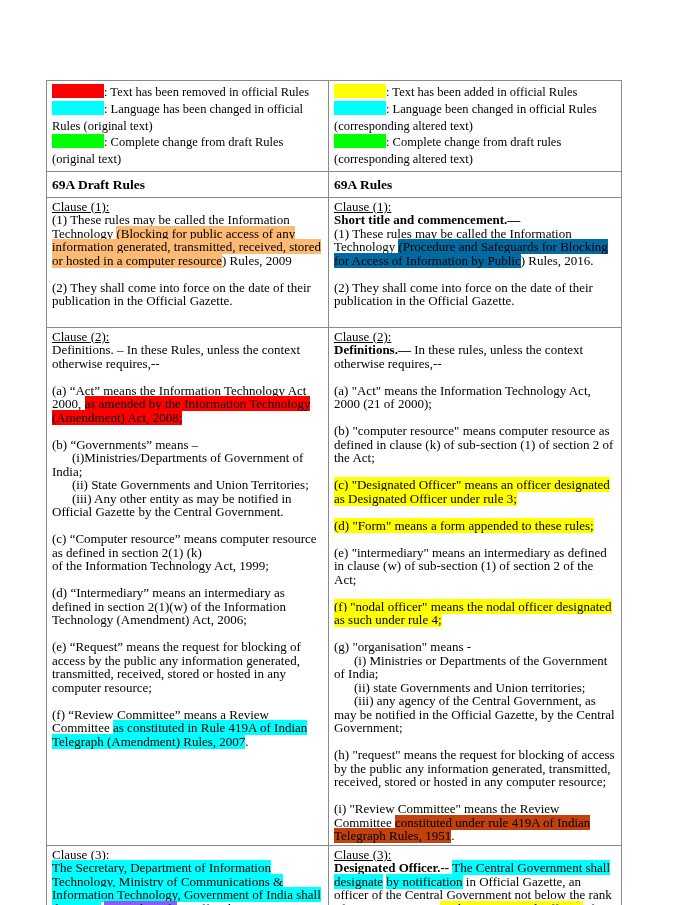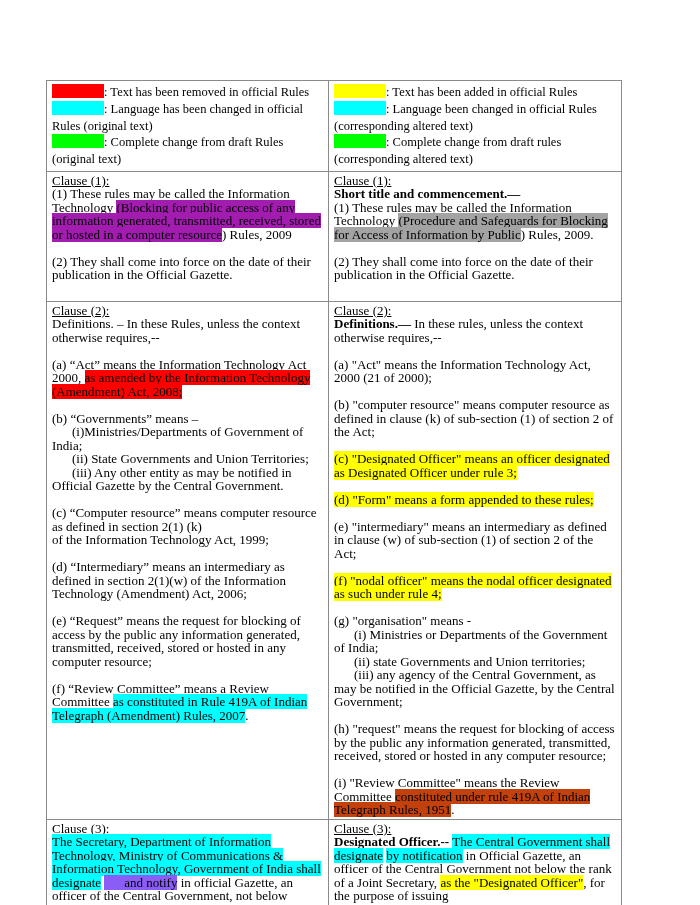--- a/index.html
+++ b/index.html
@@ -45,35 +45,39 @@
             <div class="legend-item"><span class="swatch" style="background: rgb(255, 0, 0);"></span><span>: Text has been removed in official Rules</span></div>
             <div class="legend-item"><span class="swatch" style="background: rgb(0, 255, 255);"></span><span>: Language has been changed in official Rules (original text)</span></div>
             <div class="legend-item"><span class="swatch" style="background: rgb(0, 255, 0);"></span><span>: Complete change from draft Rules (original text)</span></div>
           </td>
       <td class="legend-cell">
             <div class="legend-item"><span class="swatch" style="background: rgb(255, 255, 0);"></span><span>: Text has been added in official Rules</span></div>
             <div class="legend-item"><span class="swatch" style="background: rgb(0, 255, 255);"></span><span>: Language been changed in official Rules (corresponding altered text)</span></div>
             <div class="legend-item"><span class="swatch" style="background: rgb(0, 255, 0);"></span><span>: Complete change from draft rules (corresponding altered text)</span></div>
           </td>
     </tr>
+    <tr>
+      <td class="header-cell">69A Draft Rules</td>
+      <td class="header-cell">69A Rules</td>
+    </tr>
     <tr class="row-c1">
       <td>
             <div class="clause-title">Clause (1):</div>
             <div class="group">
-              <div class="line"><span>(1) These rules may be called the Information Technology </span><span style="background: #a21caf;">(Blocking for public access of any information generated, transmitted, received, stored or hosted in a computer resource</span><span>) Rules, 2009</span></div>
+              <div class="line"><span>(1) These rules may be called the Information Technology </span><span style="background: #fdba74;">(Blocking for public access of any information generated, transmitted, received, stored or hosted in a computer resource</span><span>) Rules, 2009</span></div>
             </div>
             <div class="group">
               <div class="line"><span>(2) They shall come into force on the date of their publication in the Official Gazette.</span></div>
             </div>
           </td>
       <td>
             <div class="clause-title">Clause (1):</div>
             <div class="group">
               <div class="line"><span style="font-weight: bold;">Short title and commencement.—</span></div>
-              <div class="line"><span>(1) These rules may be called the Information Technology </span><span style="background: #a3a3a3;">(Procedure and Safeguards for Blocking for Access of Information by Public</span><span>) Rules, 2009.</span></div>
+              <div class="line"><span>(1) These rules may be called the Information Technology </span><span style="background: #0369a1;">(Procedure and Safeguards for Blocking for Access of Information by Public</span><span>) Rules, 2016.</span></div>
             </div>
             <div class="group">
               <div class="line"><span>(2) They shall come into force on the date of their publication in the Official Gazette.</span></div>
             </div>
           </td>
     </tr>
     <tr class="row-c2">
       <td>
             <div class="clause-title">Clause (2):</div>
             <div class="group">

